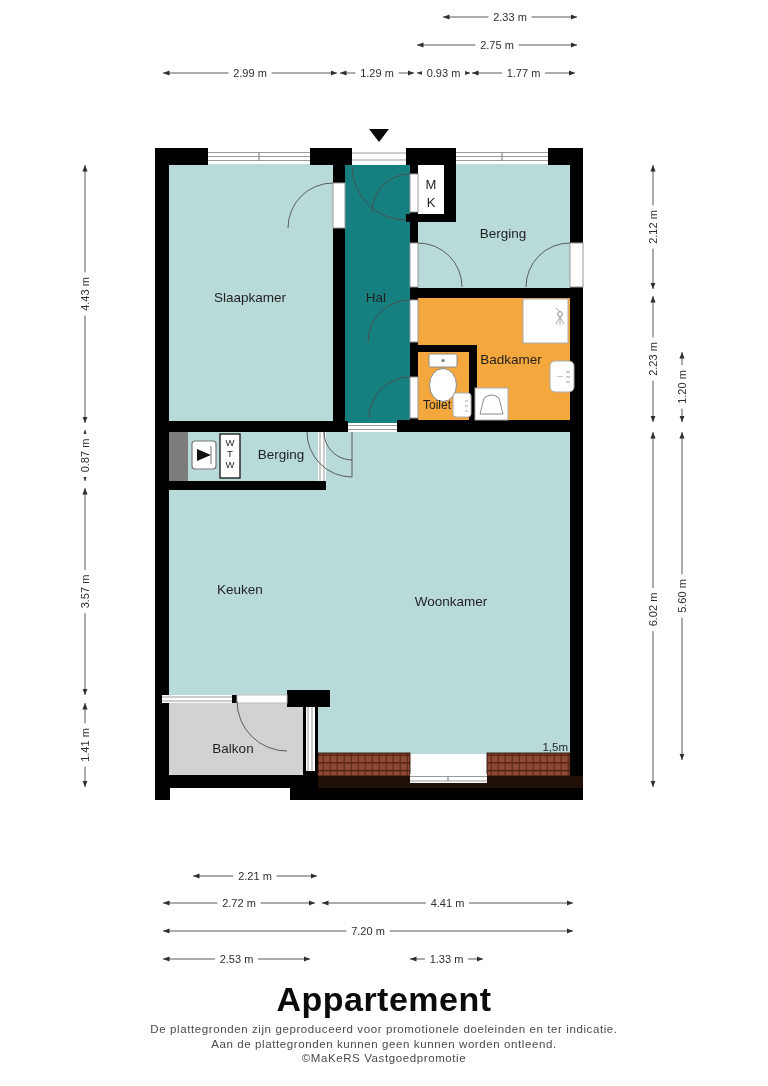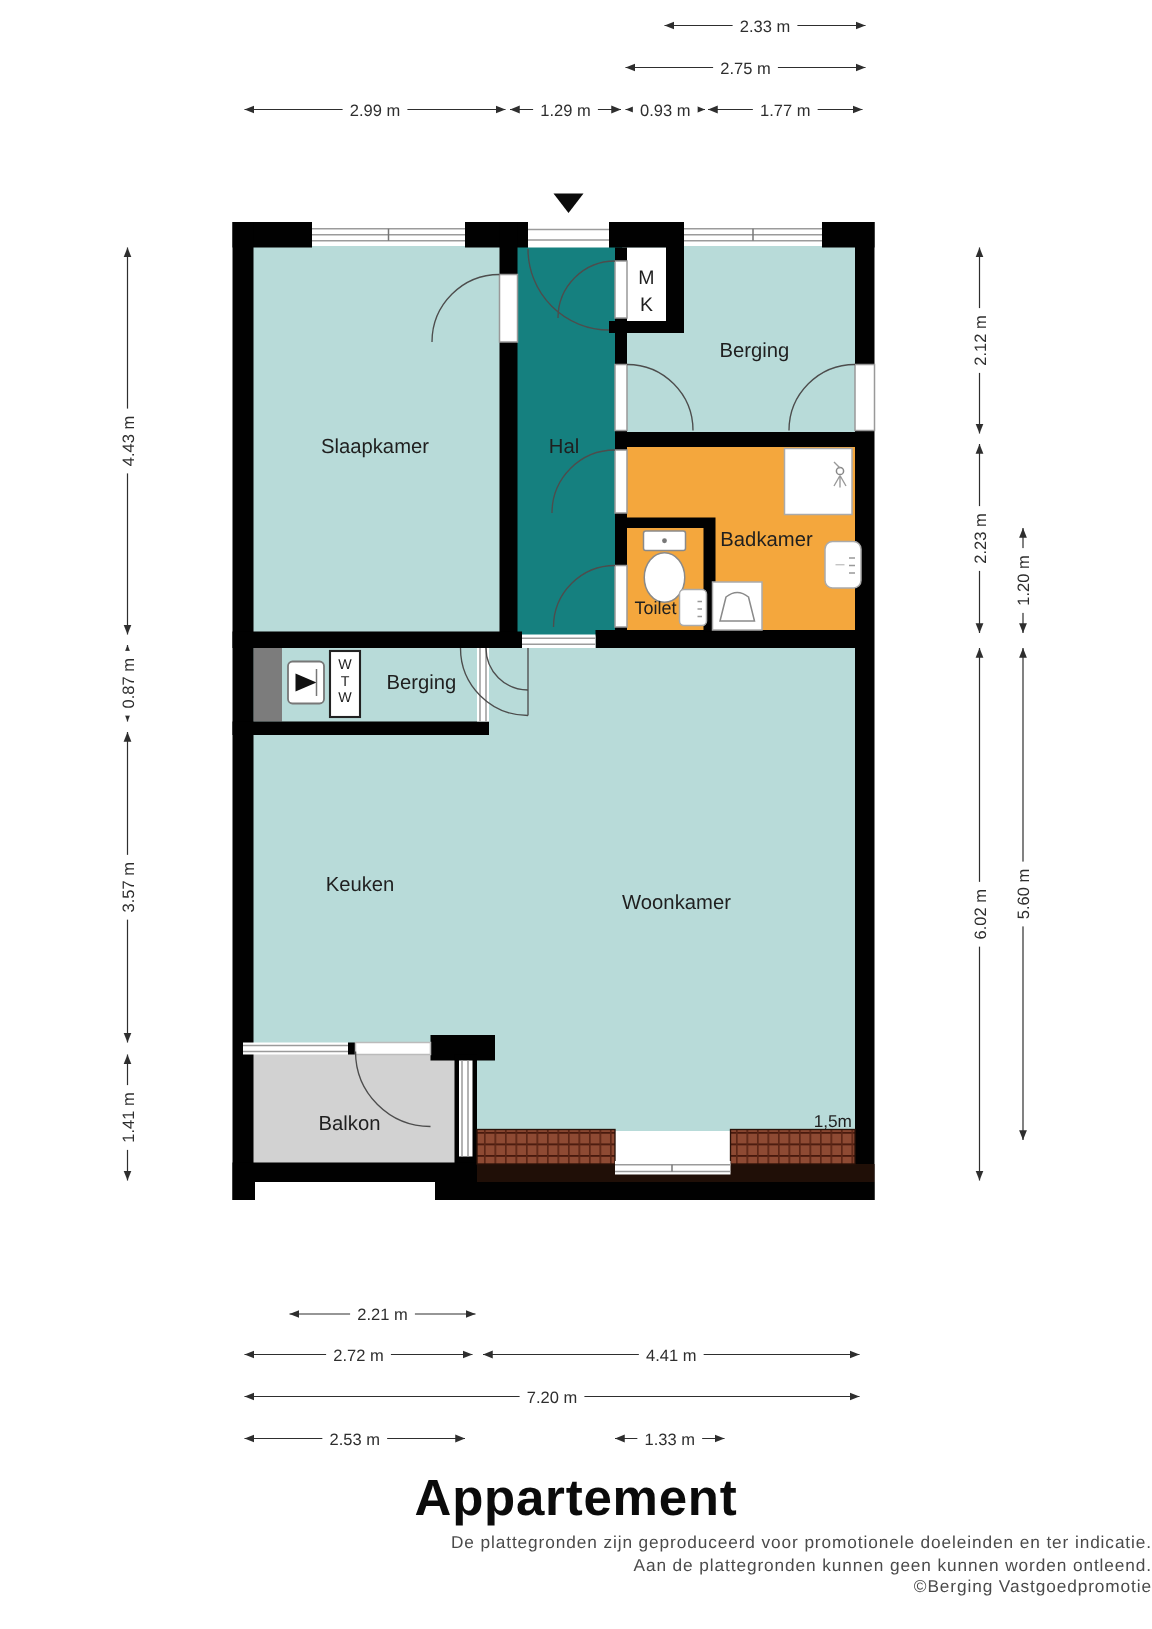--- a/index.html
+++ b/index.html
@@ -7,21 +7,21 @@
         font-family:"Liberation Sans", sans-serif;}
   svg{position:absolute;left:0;top:0;}
   .roomlabel{font:13.5px "Liberation Sans",sans-serif;fill:#1f1f1f;}
   .smalllabel{font:12px "Liberation Sans",sans-serif;fill:#1f1f1f;}
   .mklabel{font:13px "Liberation Sans",sans-serif;fill:#1f1f1f;}
   .wtwlabel{font:9.5px "Liberation Sans",sans-serif;fill:#1f1f1f;}
   .marklabel{font:11.5px "Liberation Sans",sans-serif;fill:#1f1f1f;}
   .dimtext{font:11px "Liberation Sans",sans-serif;fill:#2e2e2e;}
   .footer-title{position:absolute;left:0;top:980px;width:768px;text-align:center;
     font-size:34px;font-weight:bold;color:#0b0b0b;letter-spacing:0.5px;}
-  .footer-disclaimer{position:absolute;left:0;top:1022px;width:768px;text-align:right;
+  .footer-disclaimer{position:absolute;left:0;top:1022px;width:768px;text-align:center;
     font-size:11.5px;line-height:14.6px;color:#4a4a4a;letter-spacing:0.6px;}
 </style>
 </head>
 <body>
 
 <div class="page">
 <svg width="768" height="1086" viewBox="0 0 768 1086">
   <defs>
     <marker id="arrE" markerWidth="7" markerHeight="6" refX="6.5" refY="3" orient="auto" markerUnits="userSpaceOnUse">
       <path d="M6.5,3 L0,0.4 L0,5.6 Z" fill="#2e2e2e"></path>
@@ -301,15 +301,15 @@
           <rect x="675.5" y="574.4" width="13" height="43.2" fill="#fff"></rect>
           <text x="682" y="600" text-anchor="middle" class="dimtext" transform="rotate(-90 682 596)">5.60 m</text>
         </g>
       </g>
 </svg>
 
 <div class="footer-title">Appartement</div>
 <div class="footer-disclaimer">
   <div>De plattegronden zijn geproduceerd voor promotionele doeleinden en ter indicatie.</div>
   <div>Aan de plattegronden kunnen geen kunnen worden ontleend.</div>
-  <div>©Berging Vastgoedpromotie</div>
+  <div>©MaKeRS Vastgoedpromotie</div>
 </div>
 </div>
 
 </body></html>

